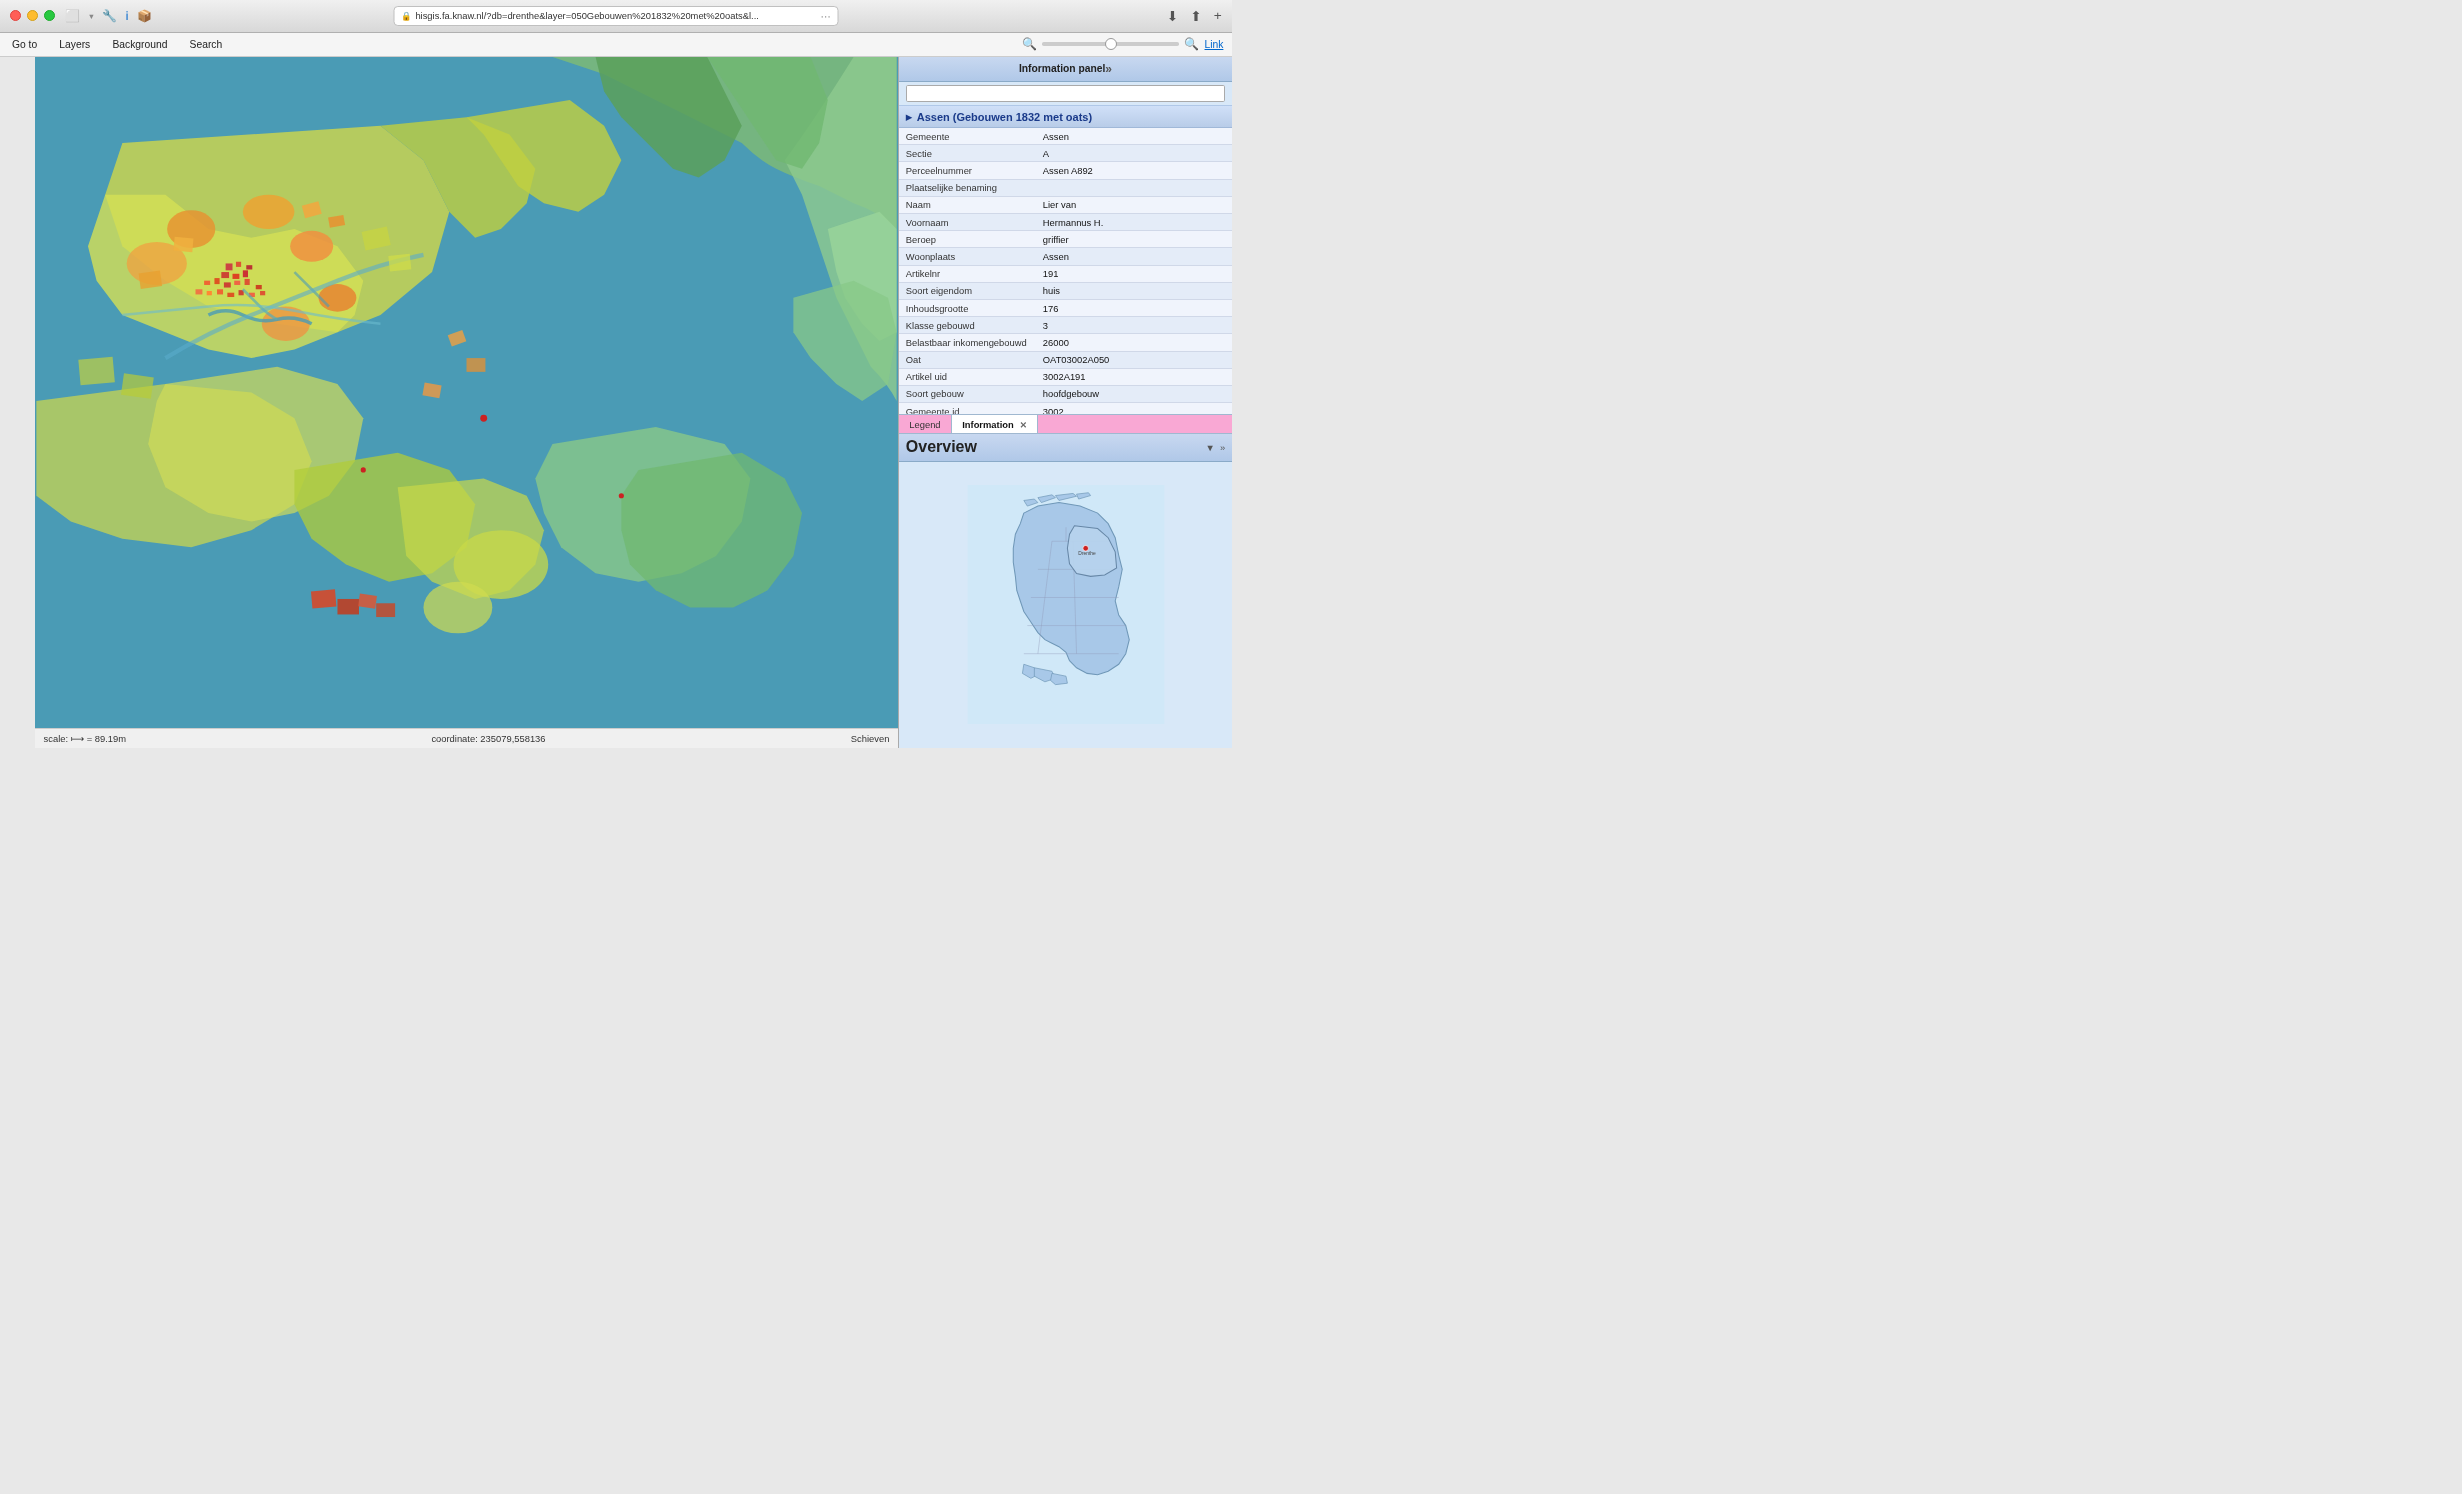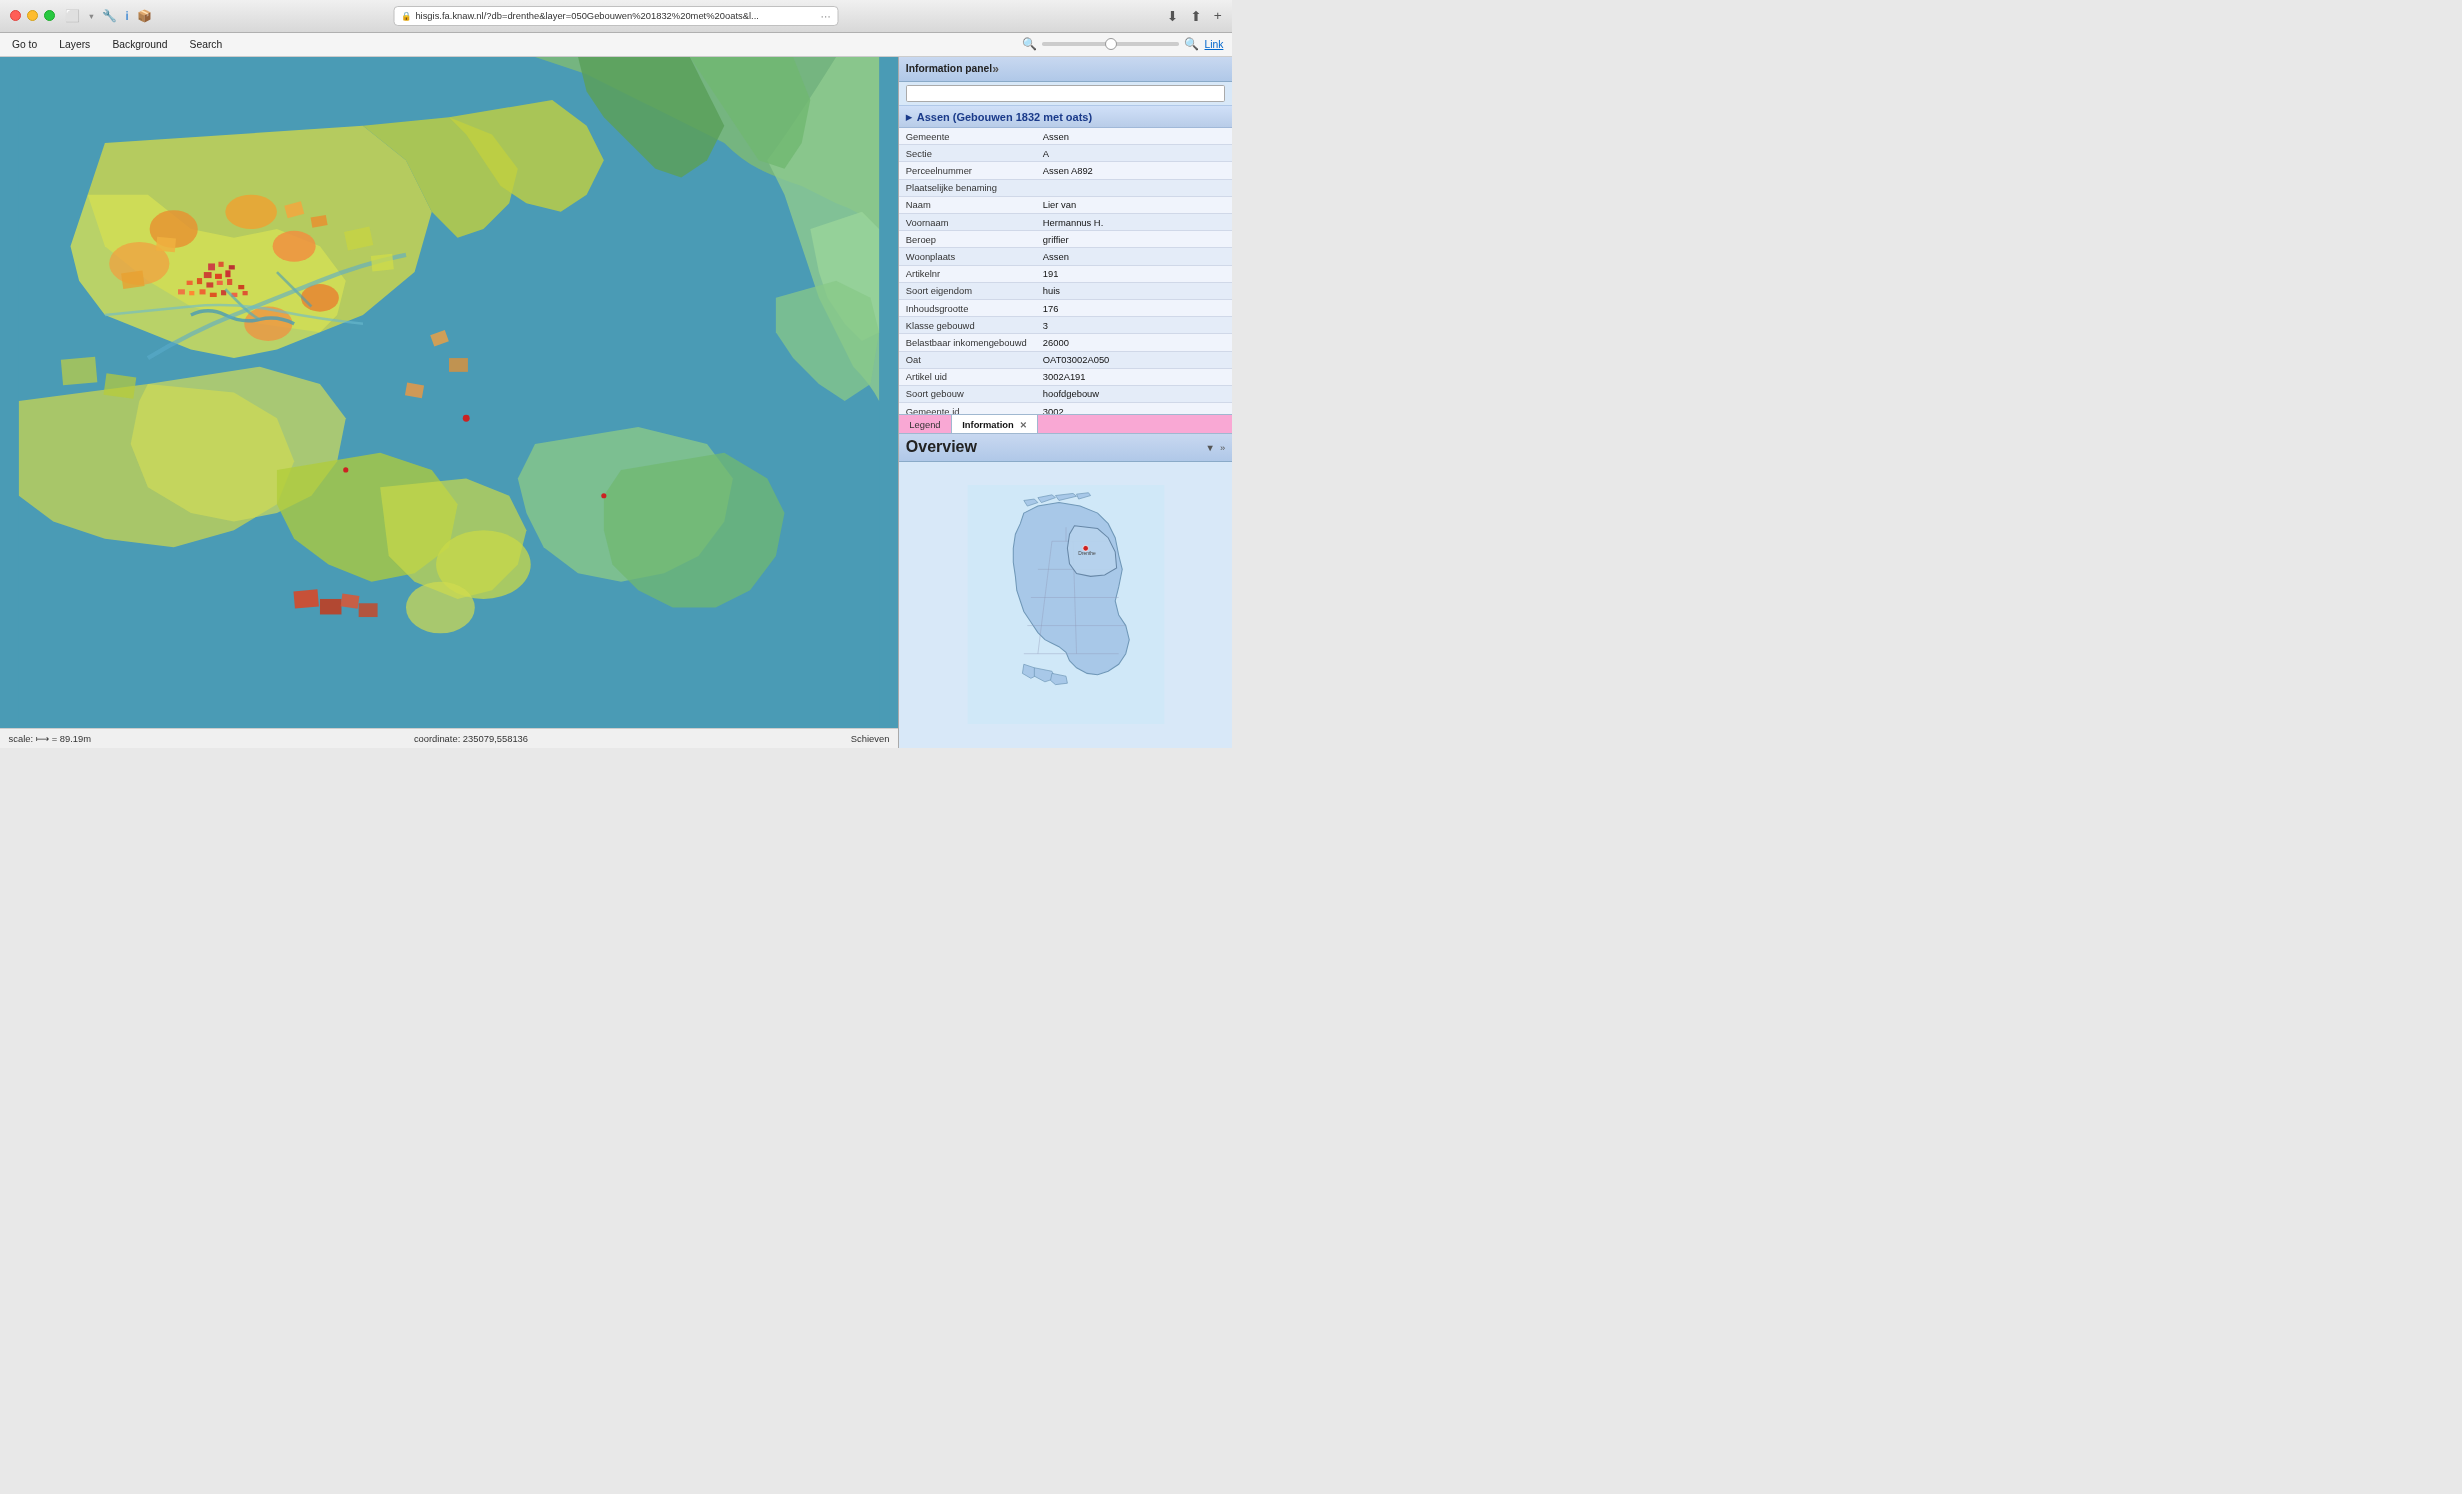--- a/index.html
+++ b/index.html
@@ -99,20 +99,21 @@
       display: flex;
       height: calc(748px - 32.5px - 24px);
     }
 
     
     .map-area {
       flex: 1;
       position: relative;
       overflow: hidden;
       background: #4a9bb5;
+      margin-left: 35px;
     }
 
     .map-canvas {
       width: 100%;
       height: calc(100% - 20.5px);
       position: relative;
     }
 
     .map-status-bar {
       height: 20.5px;
@@ -134,21 +135,21 @@
       background: #e8eef5;
       border-left: 0.9px solid #aaa;
     }
 
     .info-panel-header {
       background: linear-gradient(to bottom, #c8d8f0, #b0c8e8);
       border-bottom: 0.9px solid #8aaac8;
       padding: 5.1px 6.8px;
       display: flex;
       align-items: center;
-      justify-content: flex-start;
+      justify-content: center;
     }
     .info-panel-title {
       font-size: 10.3px;
       font-weight: bold;
       color: #222;
     }
     .panel-close-btn {
       font-size: 12px;
       color: #555;
       cursor: pointer;

